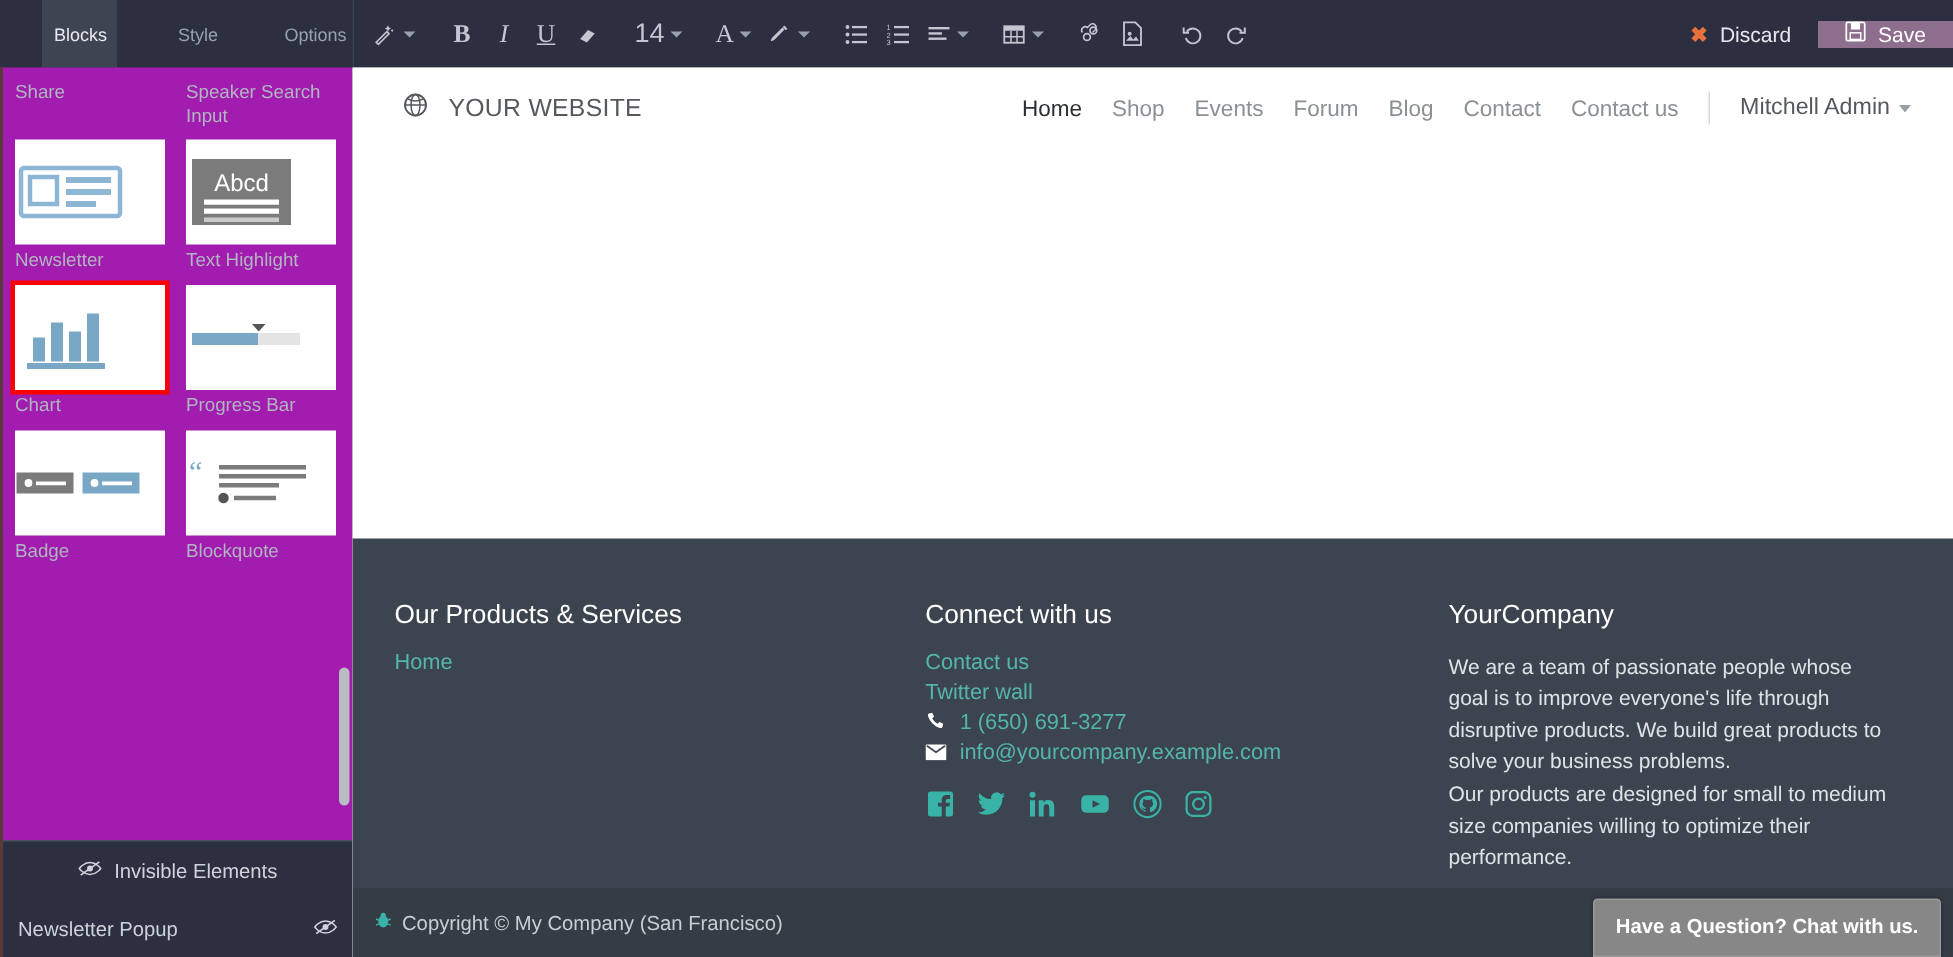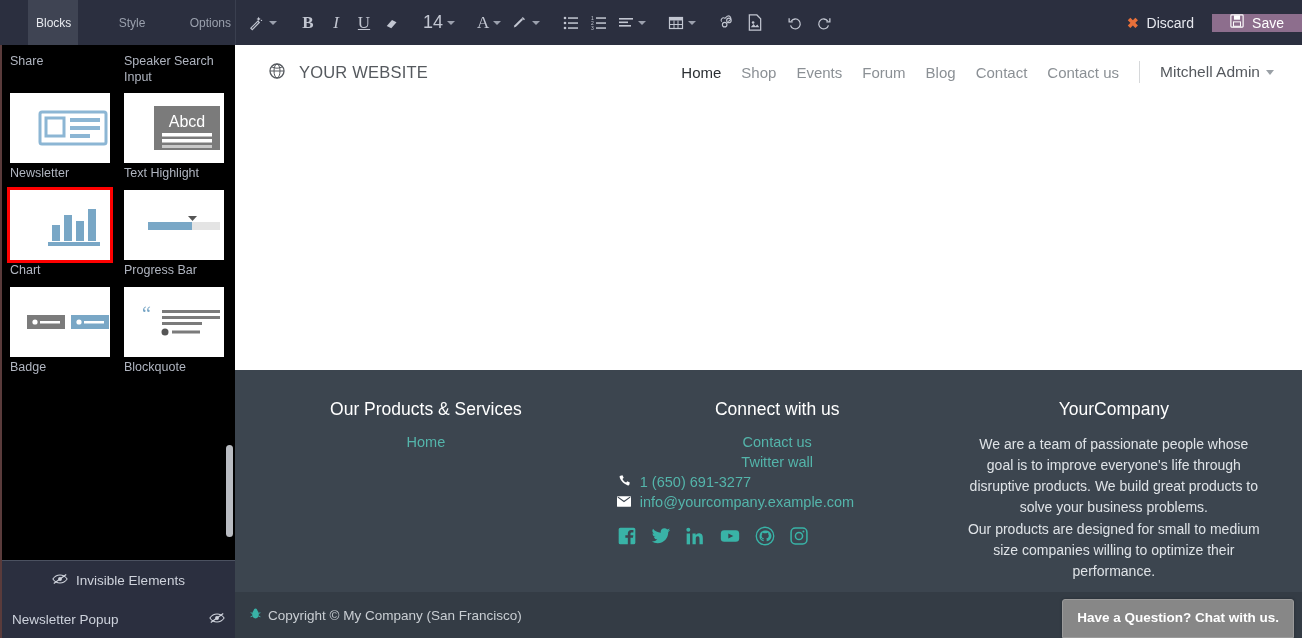--- a/index.html
+++ b/index.html
@@ -60,34 +60,34 @@
     padding: 0 18px; font-size: 14px; color: #ffffff;
     background: #8d6e8d; cursor: pointer;
   }
 
   
   .body-split { flex: 1; display: flex; min-height: 0; }
 
   
   .left-panel {
     width: 235px; flex: 0 0 235px;
-    background: #000000;
+    background: #a21caf;
     display: flex; flex-direction: column;
     position: relative;
     border-left: 2px solid #5a3b3b;
   }
   .blocks-scroll {
     flex: 1; overflow: hidden; position: relative;
     padding: 0 8px;
   }
   .blocks-grid { display: flex; flex-wrap: wrap; gap: 0 14px; }
   .block-item { width: 100px; margin-bottom: 10px; position: relative; }
   .block-thumb {
     width: 100px; height: 70px; background: #ffffff;
-    display: flex; align-items: center; justify-content: flex-end;
+    display: flex; align-items: center; justify-content: flex-start;
     overflow: hidden;
   }
   .block-item.selected .block-thumb { outline: 3px solid #ff0000; }
   .block-label {
     font-size: 12.5px; color: #b0b5c0; margin-top: 3px;
     white-space: nowrap;
   }
   .block-label.wrap { white-space: normal; line-height: 1.25; }
 
   .panel-scrollbar {
@@ -123,24 +123,23 @@
   .nav-link.active { color: #2b2f33; }
   .nav-divider { width: 1px; height: 22px; background: #d6d8da; }
   .user-menu { font-size: 15.5px; color: #55595e; cursor: pointer; display: flex; align-items: center; gap: 6px; }
   .user-caret { border-left: 4px solid transparent; border-right: 4px solid transparent; border-top: 5px solid #9aa0a6; }
 
   .site-body { flex: 1; background: #ffffff; }
 
   
   .site-footer {
     background: #3c454f;
-    padding: 29px 26px 10px 14px;
+    padding: 40px 26px 10px 14px;
     display: flex;
     flex: 0 0 222px;
-    text-align: center;
   }
   .fcol { padding: 0 14px; }
   .fcol.c1 { width: 360px; }
   .fcol.c2 { width: 355px; }
   .fcol.c3 { width: 330px; }
   .fcol h3 { font-size: 17.5px; font-weight: normal; color: #ffffff; margin-bottom: 14px; }
   .flink { display: block; font-size: 14.5px; color: #54b5ab; margin-bottom: 4px; cursor: pointer; text-decoration: none; }
   .fcontact { display: flex; align-items: center; gap: 8px; font-size: 14.5px; color: #54b5ab; margin-bottom: 4px; }
   .fcontact .gi { color: #ffffff; font-size: 13px; width: 15px; }
   .socials { display: flex; gap: 14px; margin-top: 16px; }

